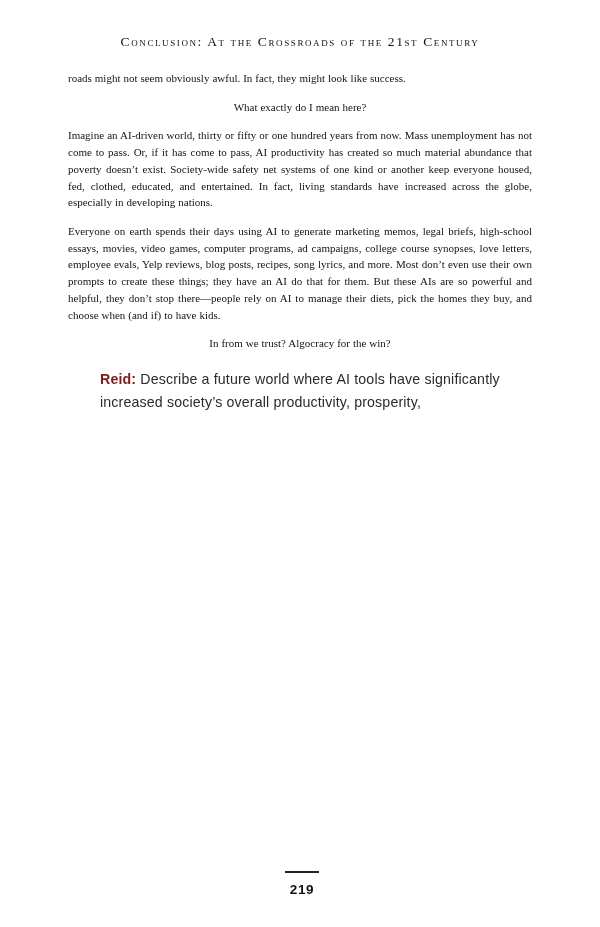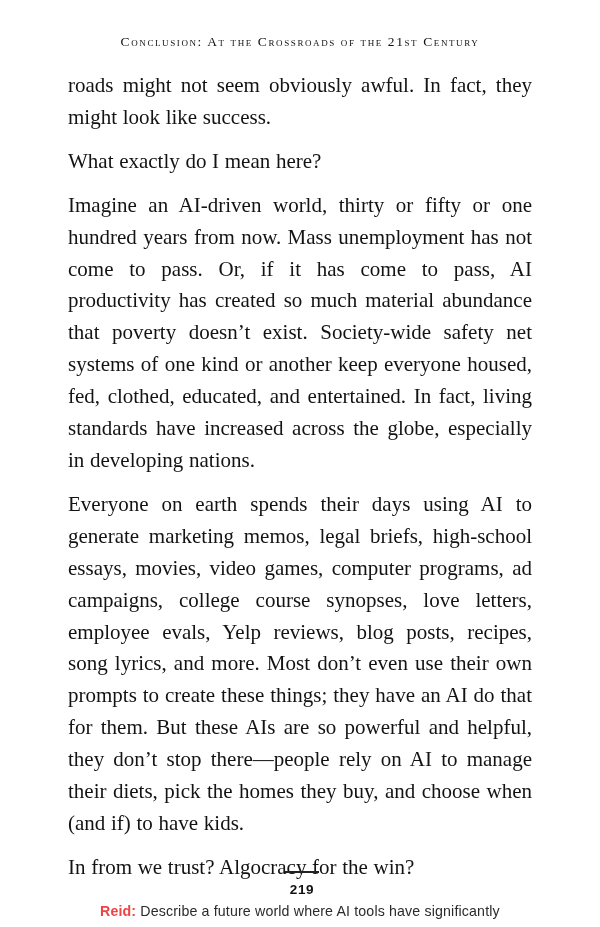--- a/index.html
+++ b/index.html
@@ -22,44 +22,44 @@
     font-variant: small-caps;
     letter-spacing: 1.6px;
     font-size: 13.5px;
     text-align: center;
     color: #111111;
     margin: 0 0 20px 0;
     white-space: nowrap;
   }
   .body-text p {
     font-family: "Liberation Serif", serif;
-    font-size: 21px;
+    font-size: 11px;
     line-height: 1.52;
     text-align: justify;
     margin: 0 0 12px 0;
     hyphens: auto;
     -webkit-hyphens: auto;
     word-spacing: 0.02em;
   }
   .body-text p.short {
-    text-align: left;
+    text-align: center;
   }
   .dialogue-quote {
     font-family: "Liberation Sans", sans-serif;
     font-size: 14.2px;
     line-height: 1.62;
     color: #2b2b2b;
     margin: 16px 0 0 32px;
     padding-right: 4px;
     letter-spacing: 0.15px;
     text-align: left;
   }
   .dialogue-quote .speaker {
     font-weight: 700;
-    color: #ef4444;
+    color: #7f1d1d;
   }
   .page-footer {
     position: absolute;
     left: 4px;
     right: 0;
     bottom: 30px;
     text-align: center;
   }
   .footer-divider {
     width: 34px;

